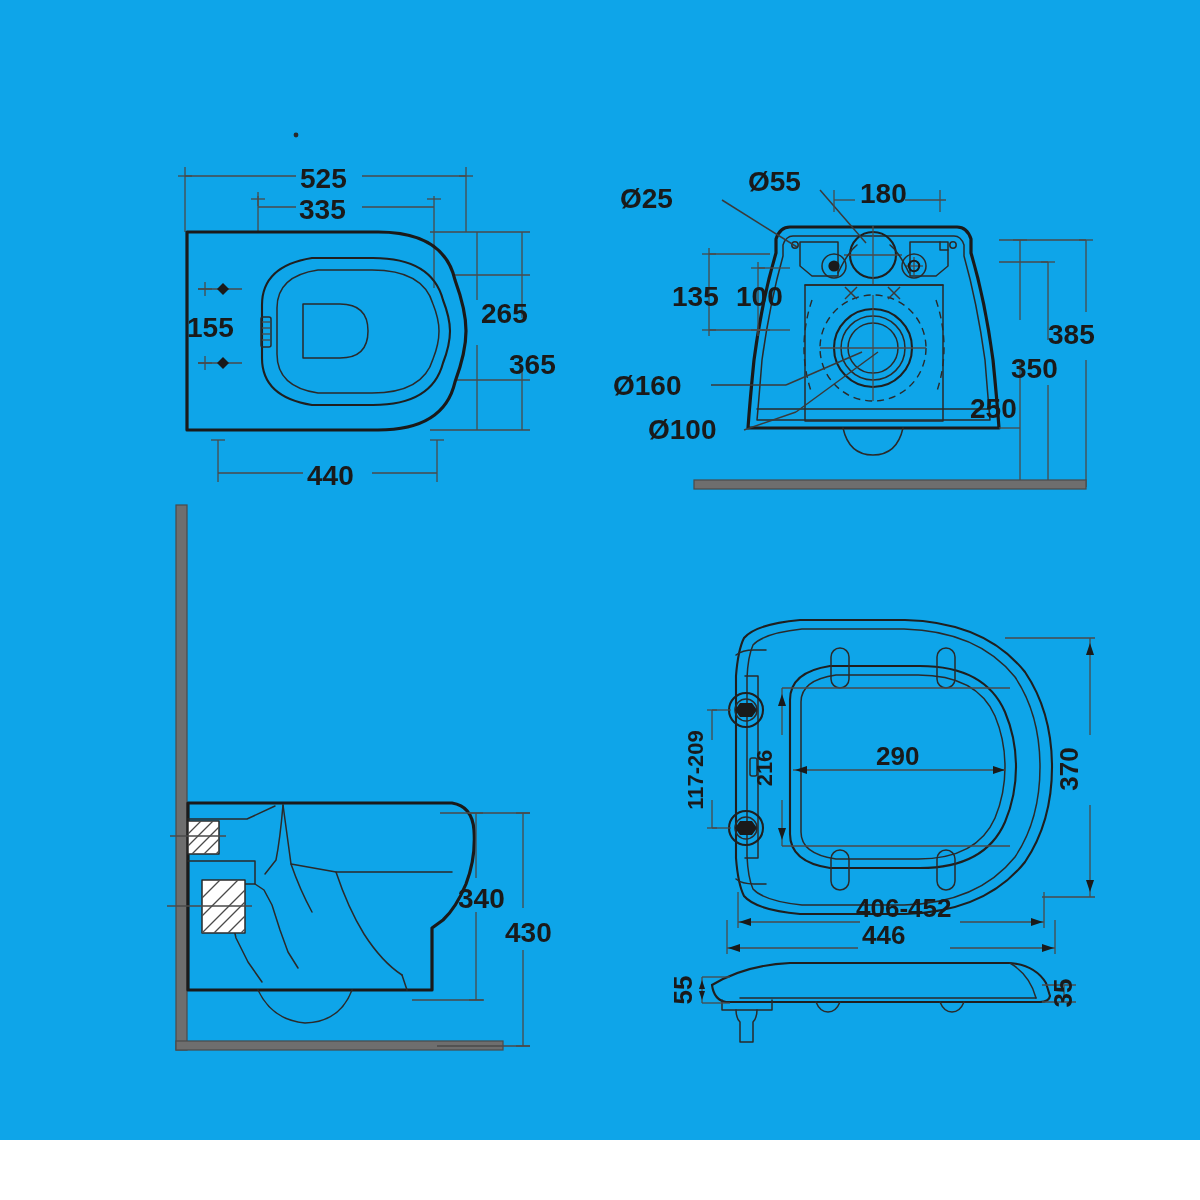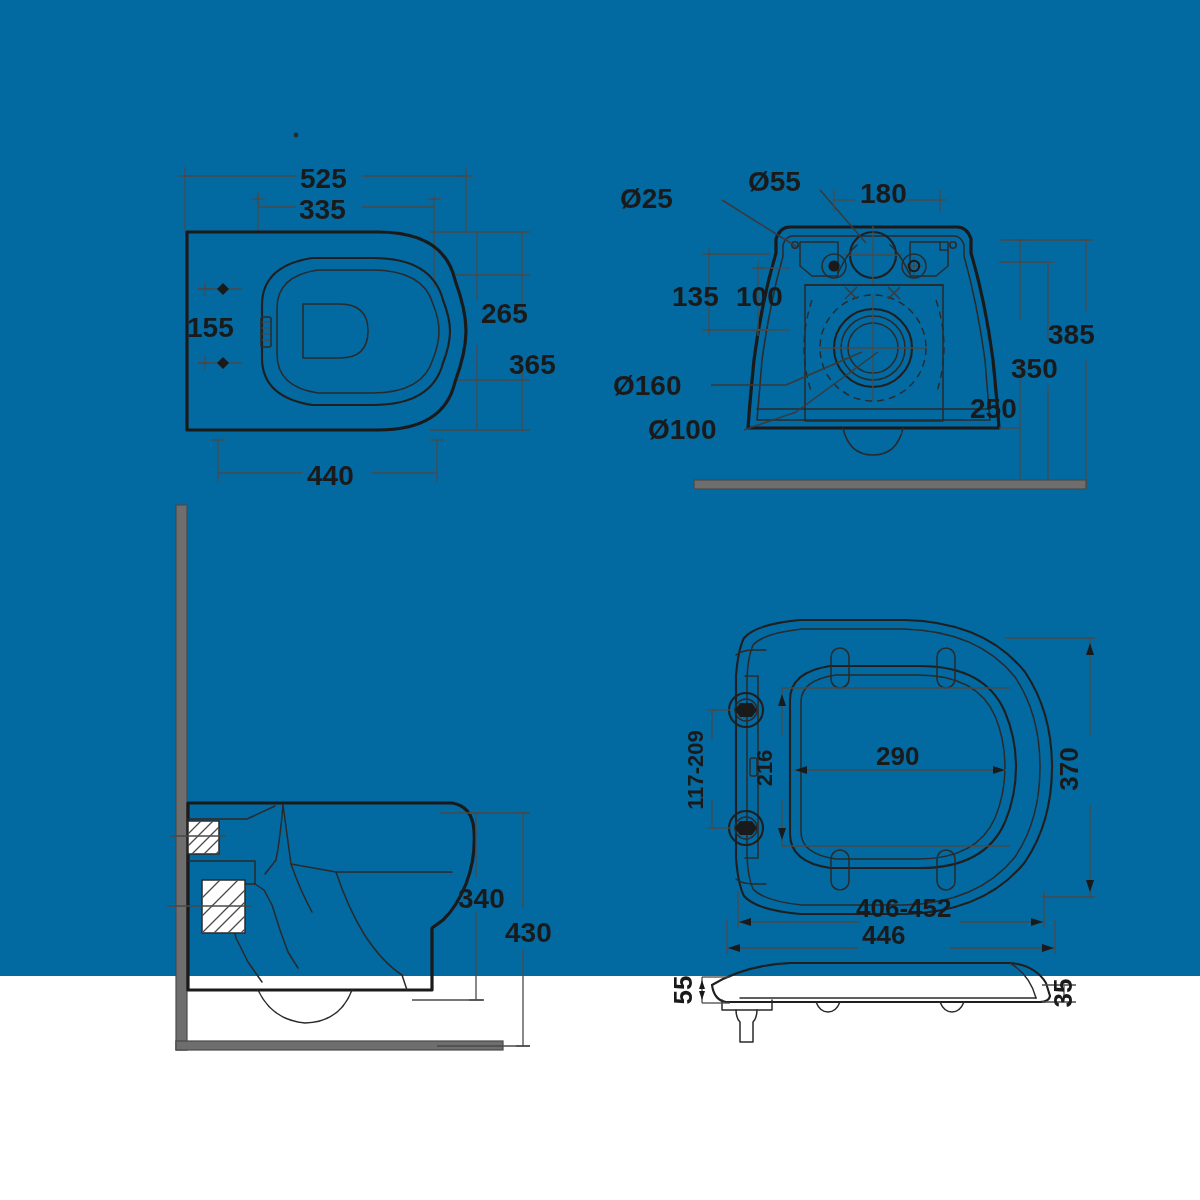--- a/index.html
+++ b/index.html
@@ -1,17 +1,17 @@
 <!DOCTYPE html>
 <html><head>
 <meta charset="utf-8">
 <style>
   html,body{margin:0;padding:0;background:#ffffff;}
   body{width:1200px;height:1200px;font-family:"Liberation Sans",sans-serif;overflow:hidden;}
-  #sheet{position:relative;width:1200px;height:976px;background:#0369a1;}
+  #sheet{position:relative;width:1200px;height:1140px;background:#0ea5e9;}
   svg{display:block;}
   .dim{font-family:"Liberation Sans",sans-serif;font-weight:700;fill:#1a1a1a;}
   .d28{font-size:28px;}
   .d26{font-size:26px;}
   .d22{font-size:22px;}
   .lnthin{stroke:#4a4a4a;stroke-width:1.3;fill:none;}
   .obj{stroke:#1a1a1a;stroke-width:3.2;fill:none;stroke-linejoin:round;stroke-linecap:round;}
   .obj2{stroke:#1f1f1f;stroke-width:2.1;fill:none;stroke-linejoin:round;stroke-linecap:round;}
   .obj3{stroke:#2a2a2a;stroke-width:1.5;fill:none;stroke-linejoin:round;stroke-linecap:round;}
   .dash{stroke:#2a2a2a;stroke-width:1.4;fill:none;stroke-dasharray:7 5;}

